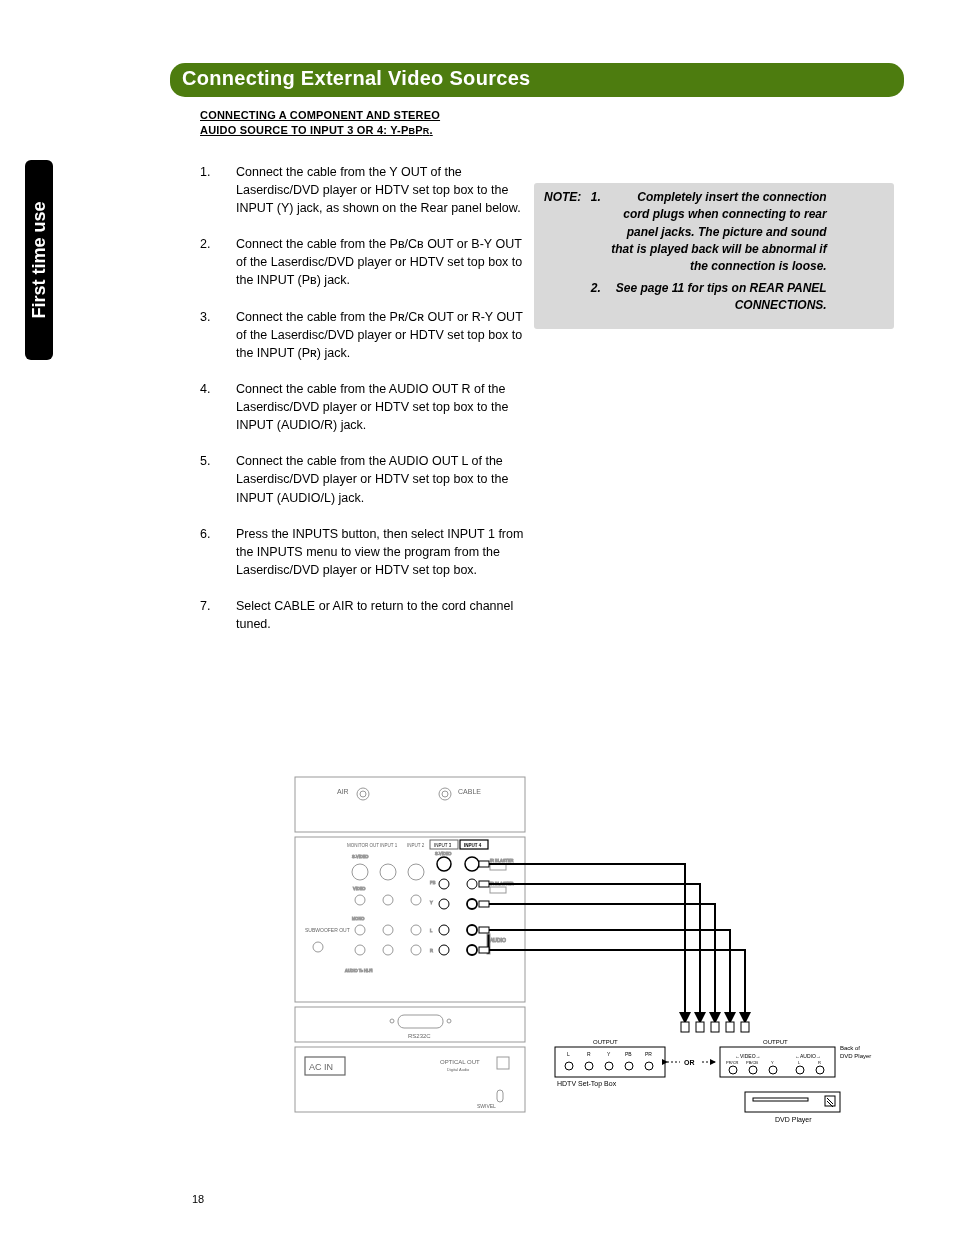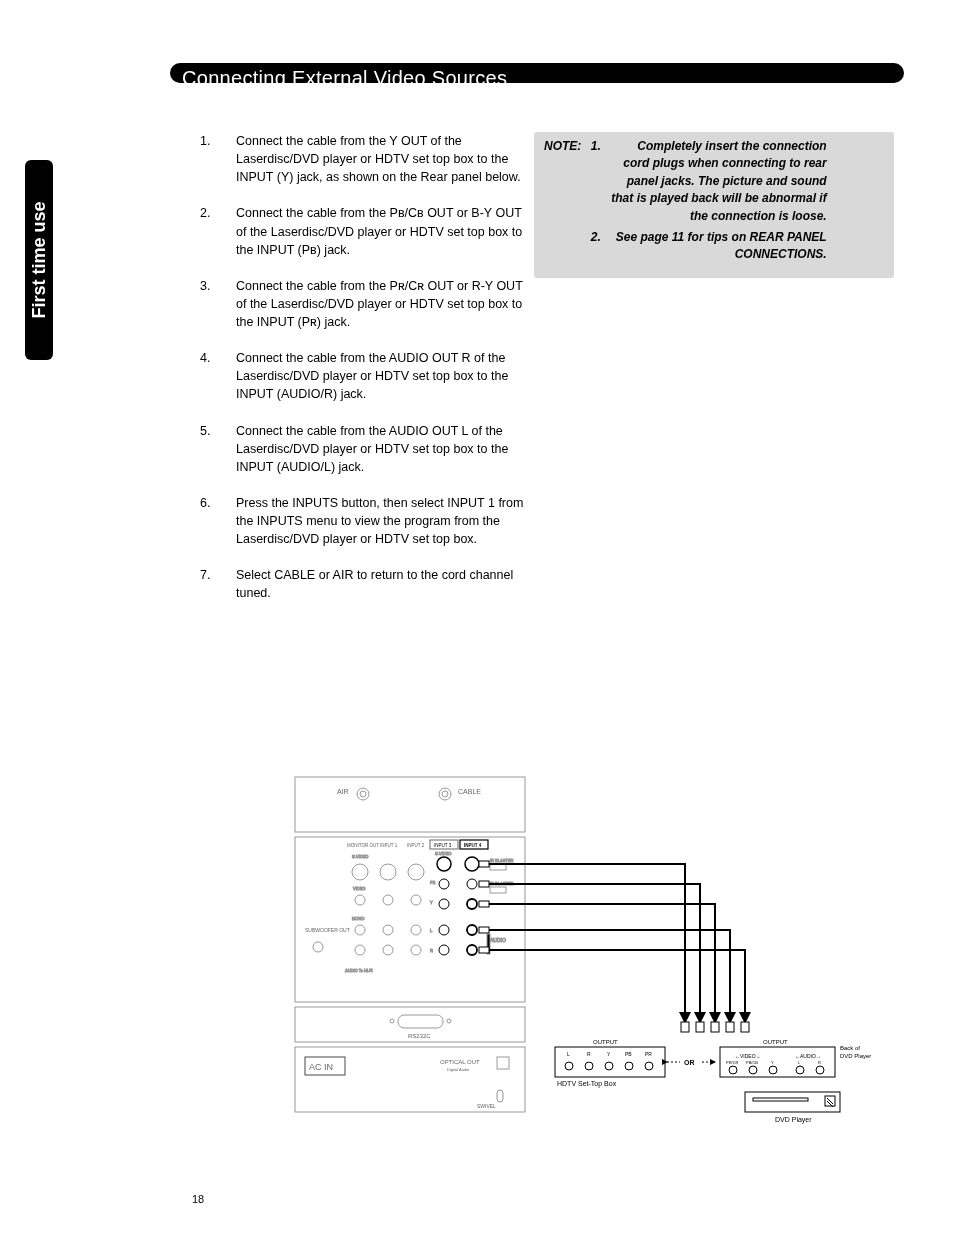--- a/index.html
+++ b/index.html
@@ -9,25 +9,25 @@
     background: #fff;
     font-family: Arial, Helvetica, sans-serif;
     color: #000;
     position: relative;
   }
   .title-bar {
     position: absolute;
     top: 63px;
     left: 170px;
     right: 50px;
-    height: 20px;
-    background: #000000;
+    height: 34px;
+    background: #4d7c0f;
     border-radius: 15px;
     color: #fff;
-    font-weight: 400;
+    font-weight: 700;
     font-size: 20px;
     padding-left: 12px;
     line-height: 30px;
     letter-spacing: 0.3px;
   }
   .side-tab {
     position: absolute;
     top: 160px;
     left: 25px;
     width: 28px;
@@ -85,20 +85,21 @@
     top: 0;
   }
   .note-box {
     background: #d9d9d9;
     border-radius: 3px;
     padding: 6px 10px 10px 10px;
     font-size: 12px;
     font-style: italic;
     font-weight: bold;
     line-height: 1.45;
+    margin-top: 20px;
   }
   .note-box .note-lbl { font-style: italic; font-weight: 900; }
   .note-list { list-style: none; padding-left: 54px; counter-reset: nitem; text-align: right; }
   .note-list li { counter-increment: nitem; position: relative; padding-left: 18px; margin-bottom: 4px;}
   .note-list li::before { content: counter(nitem) "."; position: absolute; left: 0; }
   .page-num {
     position: absolute;
     bottom: 30px;
     left: 192px;
     font-size: 11px;
@@ -116,20 +117,24 @@
 
 <div class="title-bar">
   <span>Connecting External Video Sources</span>
 </div>
 
 <div class="side-tab">
   <span>First time use</span>
 </div>
 
 <div class="content">
+  <div class="section-heading">
+    <span>CONNECTING A COMPONENT AND STEREO</span><br>
+    <span>AUIDO SOURCE TO INPUT 3 OR 4: Y-P</span><span class="sm">B</span><span>P</span><span class="sm">R</span><span>.</span>
+  </div>
 
   <div class="columns">
     <div class="left-col">
       <ol class="steps">
         <li>Connect the cable from the Y OUT of the Laserdisc/DVD player or HDTV set top box to the INPUT (Y) jack, as shown on the Rear panel below.</li>
         <li>Connect the cable from the Pʙ/Cʙ OUT or B-Y OUT of the Laserdisc/DVD player or HDTV set top box to the INPUT (Pʙ) jack.</li>
         <li>Connect the cable from the Pʀ/Cʀ OUT or R-Y OUT of the Laserdisc/DVD player or HDTV set top box to the INPUT (Pʀ) jack.</li>
         <li>Connect the cable from the AUDIO OUT R of the Laserdisc/DVD player or HDTV set top box to the INPUT (AUDIO/R) jack.</li>
         <li>Connect the cable from the AUDIO OUT L of the Laserdisc/DVD player or HDTV set top box to the INPUT (AUDIO/L) jack.</li>
         <li>Press the INPUTS button, then select INPUT 1 from the INPUTS menu to view the program from the Laserdisc/DVD player or HDTV set top box.</li>

